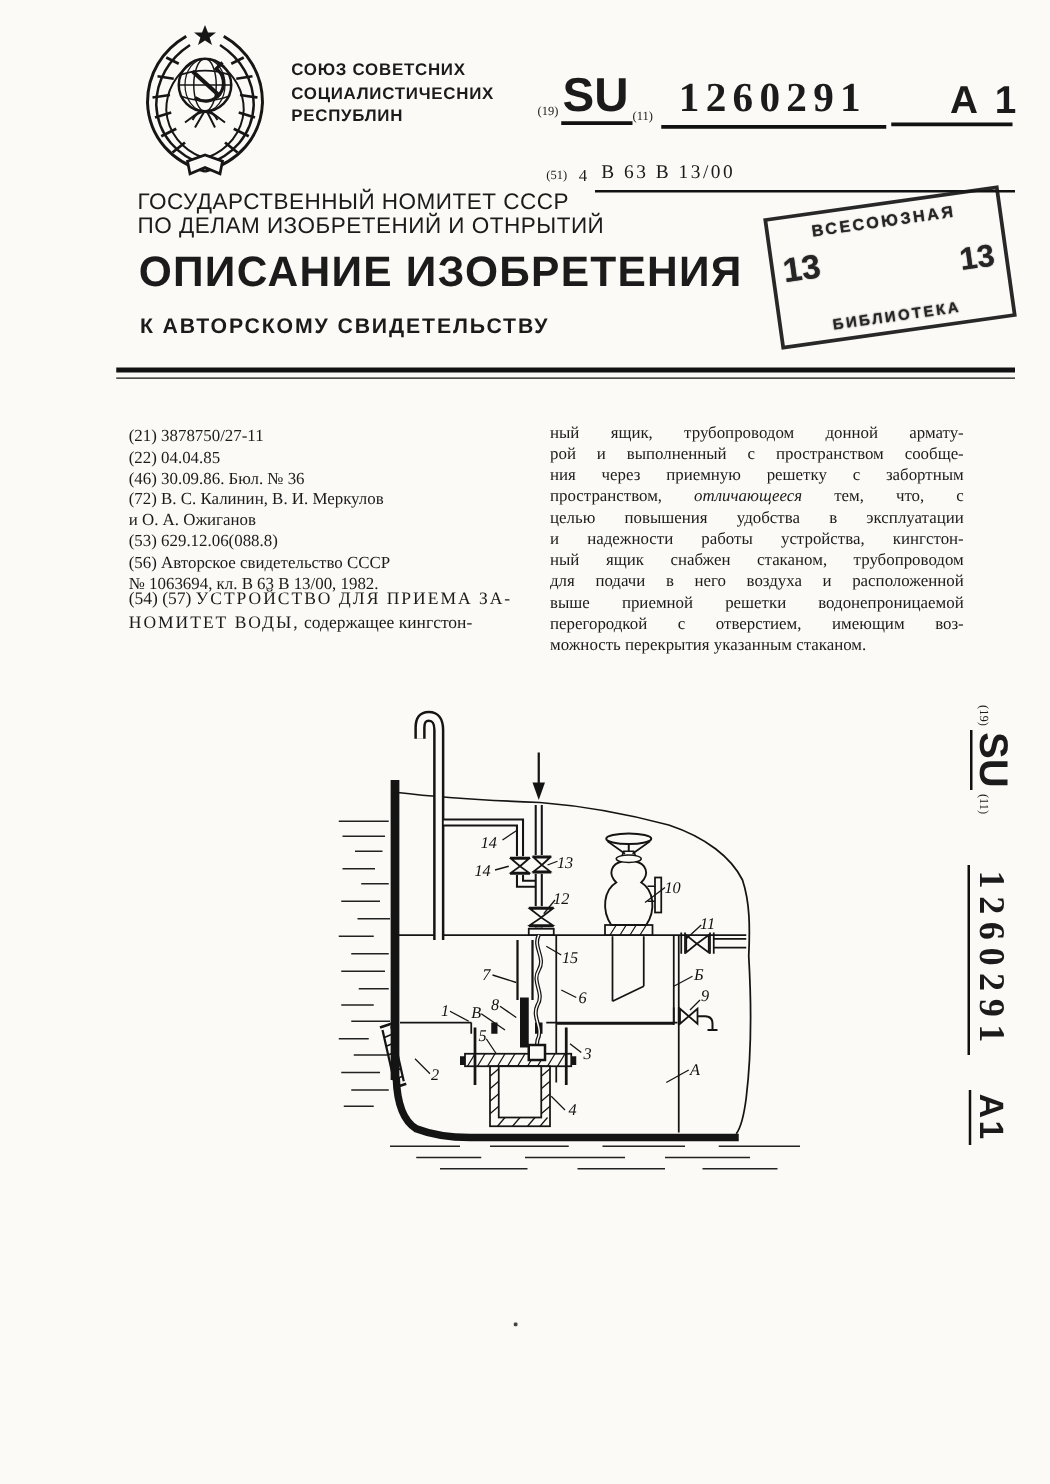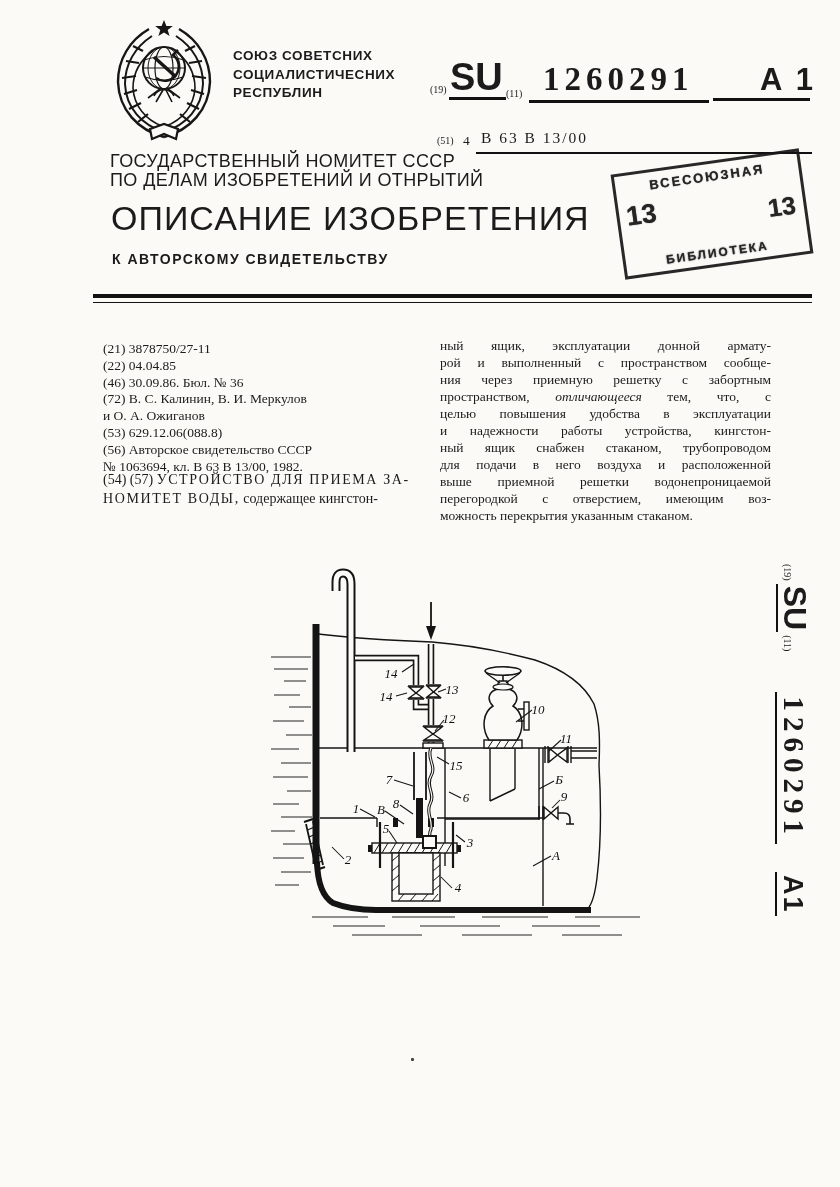--- a/index.html
+++ b/index.html
@@ -5,22 +5,22 @@
   html,body{margin:0;padding:0;}
   body{width:840px;height:1187px;position:relative;background:#fbfaf6;overflow:hidden;
        font-family:"Liberation Serif",serif;color:#1b1b1b;}
   .abs{position:absolute;}
   .sans{font-family:"Liberation Sans",sans-serif;}
   .serif{font-family:"Liberation Serif",serif;}
 
   
   .country{left:233px;top:47px;font-size:13.5px;font-weight:bold;line-height:18.5px;letter-spacing:.6px;}
   .committee{left:110px;top:152px;font-size:18px;font-weight:normal;line-height:19px;letter-spacing:.4px;}
-  .doc-title{left:111px;top:199px;font-size:34px;font-weight:normal;letter-spacing:1px;}
-  .doc-subtitle{left:112px;top:251px;font-size:14px;font-weight:bold;letter-spacing:1.5px;}
+  .doc-title{left:111px;top:199px;font-size:34px;font-weight:bold;letter-spacing:1px;}
+  .doc-subtitle{left:112px;top:251px;font-size:17px;font-weight:bold;letter-spacing:1.5px;}
 
   .c19{left:430px;top:84px;font-size:10px;}
   .su-big{left:449px;top:57px;font-size:38px;font-weight:bold;line-height:40px;border-bottom:3px solid #111;padding:0 3px 0 1px;}
   .c11{left:506px;top:88px;font-size:10px;}
   .pubnum{left:543px;top:61px;font-size:33px;font-weight:bold;letter-spacing:5px;}
   .kind{left:760px;top:62px;font-size:31px;font-weight:bold;letter-spacing:3px;}
   .uline{background:#111;height:2.5px;}
   .c51{left:437px;top:135px;font-size:10px;}
   .ipc-ed{left:463px;top:133px;font-size:13.5px;}
   .ipc{left:481px;top:129px;font-size:15.5px;letter-spacing:2px;text-align:center;}
@@ -134,21 +134,21 @@
   <div>(56)  Авторское свидетельство СССР</div>
   <div>№ 1063694, кл. В 63 В 13/00, 1982.</div>
 </div>
 
 <div class="abs serif claim-title">
   <div><span>(54) (57) </span><span class="caps">УСТРОЙСТВО ДЛЯ ПРИЕМА ЗА-</span></div>
   <div><span class="caps">НОМИТЕТ ВОДЫ,</span><span> содержащее кингстон-</span></div>
 </div>
 
 <div class="abs serif rcol">
-  <div class="jline">ный ящик, эксплуатации донной армату-</div>
+  <div class="jline">ный ящик, трубопроводом донной армату-</div>
   <div class="jline">рой и выполненный с пространством сообще-</div>
   <div class="jline">ния через приемную решетку с забортным</div>
   <div class="jline"><span>пространством, </span><span class="ital">отличающееся</span><span> тем, что, с</span></div>
   <div class="jline">целью повышения удобства в эксплуатации</div>
   <div class="jline">и надежности работы устройства, кингстон-</div>
   <div class="jline">ный ящик снабжен стаканом, трубопроводом</div>
   <div class="jline">для подачи в него воздуха и расположенной</div>
   <div class="jline">выше приемной решетки водонепроницаемой</div>
   <div class="jline">перегородкой с отверстием, имеющим воз-</div>
   <div>можность перекрытия указанным стаканом.</div>

